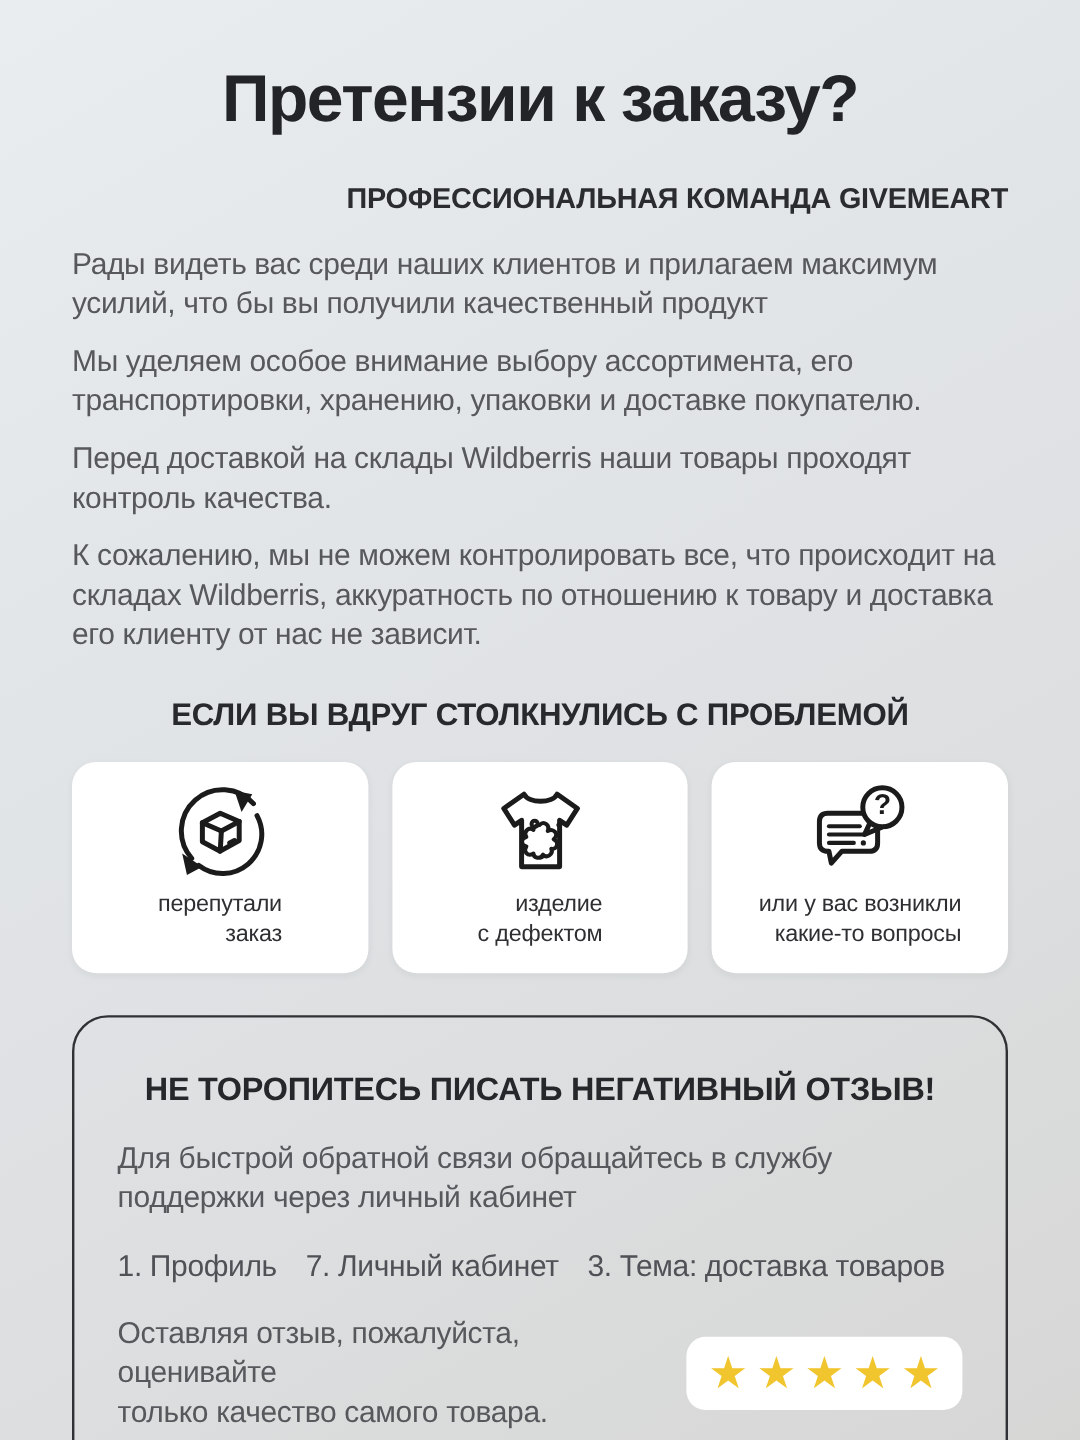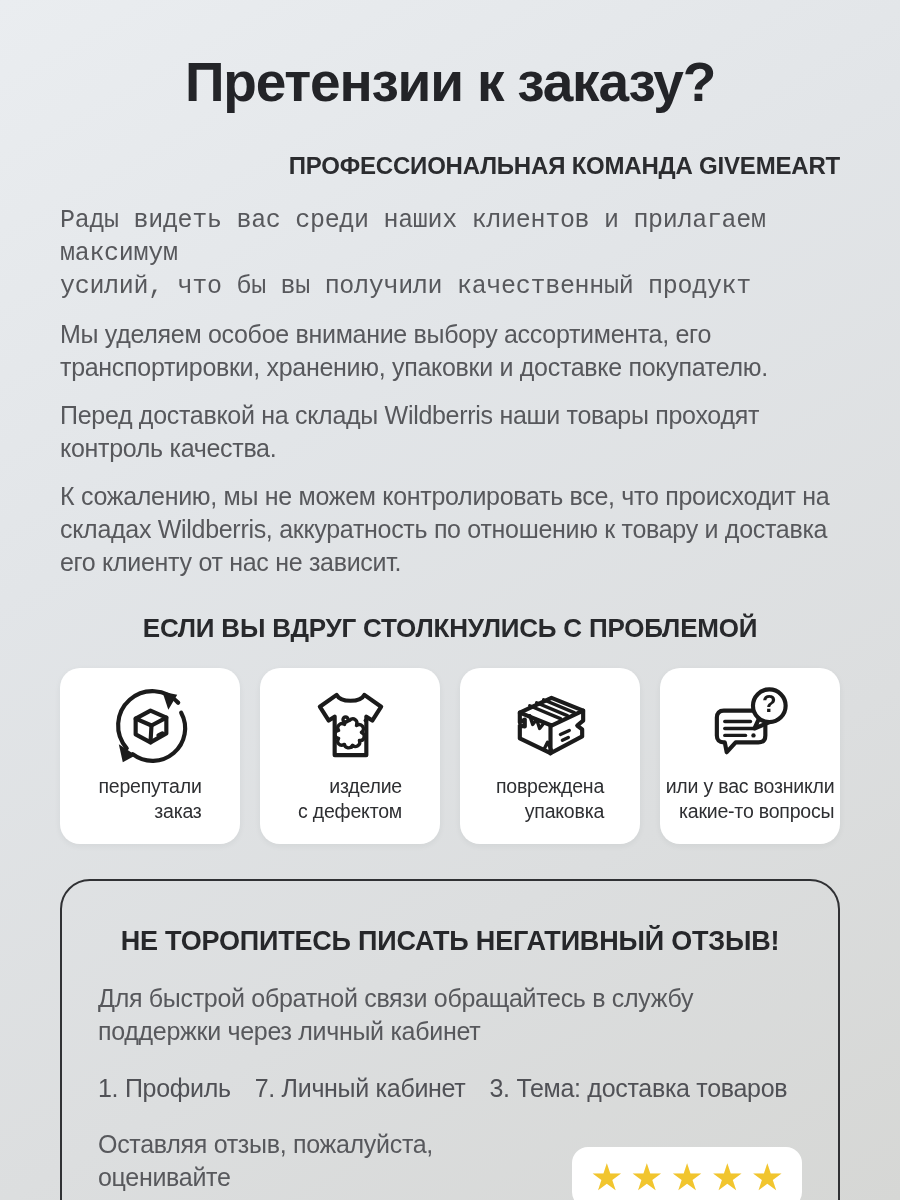--- a/index.html
+++ b/index.html
@@ -15,21 +15,21 @@
     font-size:55px;font-weight:bold;letter-spacing:-1.2px;color:#232428;
   }
   .subtitle{
     margin-top:38px;text-align:right;
     font-size:24px;font-weight:bold;letter-spacing:-0.2px;color:#2b2c2f;
   }
   .para{
     white-space:pre-line;margin:15px 0 0;
     font-size:25px;line-height:33px;letter-spacing:-0.3px;color:#57585c;
   }
-  .para.first{margin-top:24px;font-family:Liberation Mono, monospace;}
+  .para.first{margin-top:24px;}
   .problem-heading{
     margin-top:34px;text-align:center;
     font-size:26px;font-weight:bold;letter-spacing:-0.2px;color:#28292c;
   }
   .cards{display:flex;gap:20px;margin-top:24px;}
   .card{
     flex:1;background:#ffffff;border-radius:20px;height:176px;
     display:flex;flex-direction:column;align-items:center;
     padding-top:11px;box-sizing:border-box;
     box-shadow:0 2px 6px rgba(40,45,55,0.06);
@@ -109,36 +109,20 @@
         <path class="ic" d="M 34 16 C 38 24 58 24 62 16 L 79 28 L 70 42 L 64 38 L 64 77 L 32 77 L 32 38 L 26 42 L 17 28 Z"></path>
         <path class="ic-thin" d="M 47 42 c 4 -4 9 0 7 5 c 5 -3 10 3 5 7 c 5 2 3 9 -2 8 c 2 5 -4 8 -7 5 c -2 4 -8 3 -8 -1 c -5 3 -9 -2 -6 -6 c -5 -1 -5 -7 0 -8 c -3 -4 2 -9 6 -6 c 0 -2 2 -4 5 -4 Z"></path>
         <circle class="ic-thin" cx="43" cy="41" r="2.6"></circle>
         <circle class="ic-fill" cx="63" cy="42" r="1.8"></circle>
         <circle class="ic-fill" cx="49" cy="69" r="1.8"></circle>
       </svg>
       <div class="card-label">изделие
 с дефектом</div>
     </div>
 
-    <div class="card">
-      <svg viewBox="0 0 96 96">
-        <path class="ic" d="M 17 34 L 49 19 L 81 32 L 49 47 Z"></path>
-        <path class="ic" d="M 17 34 L 17 44 L 22 41 L 22 48 L 17 47 L 17 60 L 48 75 L 48 47"></path>
-        <path class="ic" d="M 81 32 L 81 42 L 75 47 L 80 51 L 80 58 L 48 75"></path>
-        <path class="ic-thin" d="M 27 37 l 3 9 l 4 -5 l 3 9 l 4 -5"></path>
-        <path class="ic-thin" d="M 27 27 L 58 40"></path>
-        <path class="ic-thin" d="M 34 24 L 65 37"></path>
-        <path class="ic-thin" d="M 41 21 L 72 34"></path>
-        <path class="ic-thin" d="M 58 56 l 9 -4"></path>
-        <path class="ic-thin" d="M 60 62 l 6 -3"></path>
-        <path class="ic-thin" d="M 42 70 l 3 -6 l 4 8"></path>
-      </svg>
-      <div class="card-label">повреждена
-упаковка</div>
-    </div>
 
     <div class="card">
       <svg viewBox="0 0 96 96">
         <path class="ic" d="M 21 32 h 35 q 7 0 7 7 v 18 q 0 7 -7 7 h -23 l -9 10 l -2 -10 h -1 q -7 0 -7 -7 v -18 q 0 -7 7 -7 z"></path>
         <path class="ic-thin" d="M 22 43 H 48"></path>
         <path class="ic-thin" d="M 22 50 H 52"></path>
         <path class="ic-thin" d="M 22 57 H 43"></path>
         <circle class="ic-fill" cx="51" cy="57" r="2.2"></circle>
         <path d="M 58 37 L 52 50 L 66 44 Z" fill="#ffffff" stroke="#1b1b1b" stroke-width="4.2" stroke-linejoin="round"></path>
         <circle cx="67" cy="27" r="16.5" fill="#ffffff" stroke="#1b1b1b" stroke-width="4.2"></circle>

